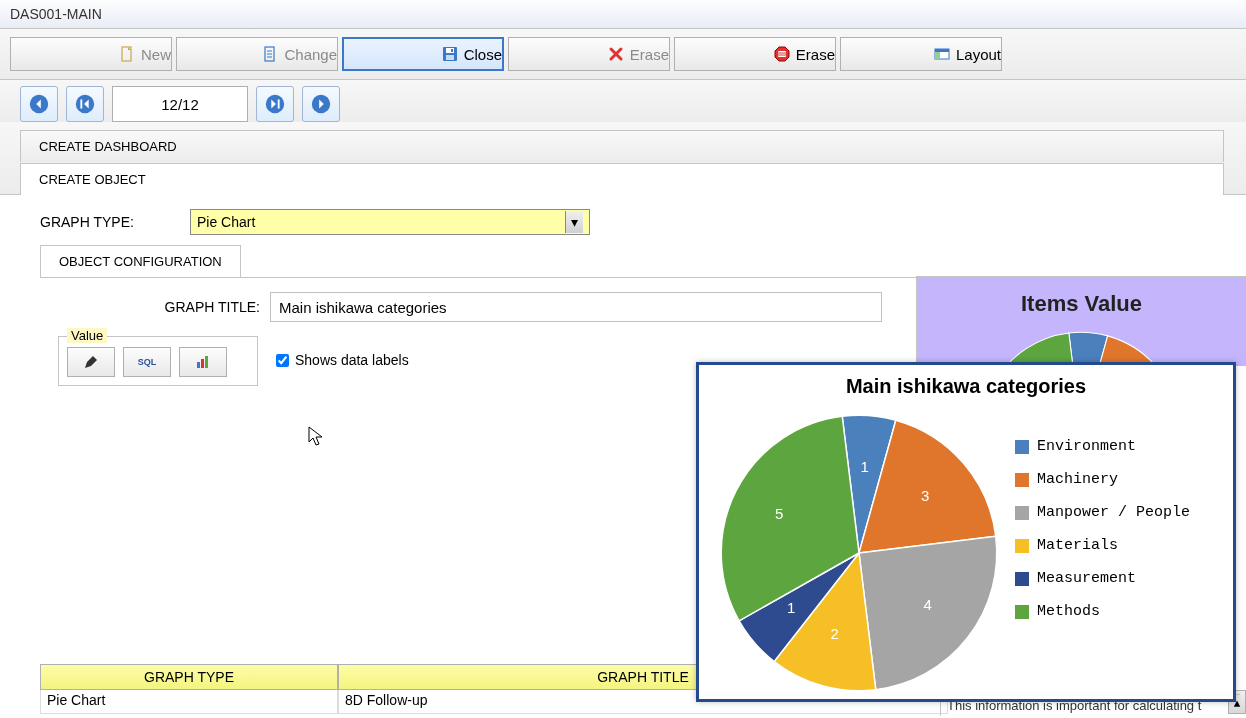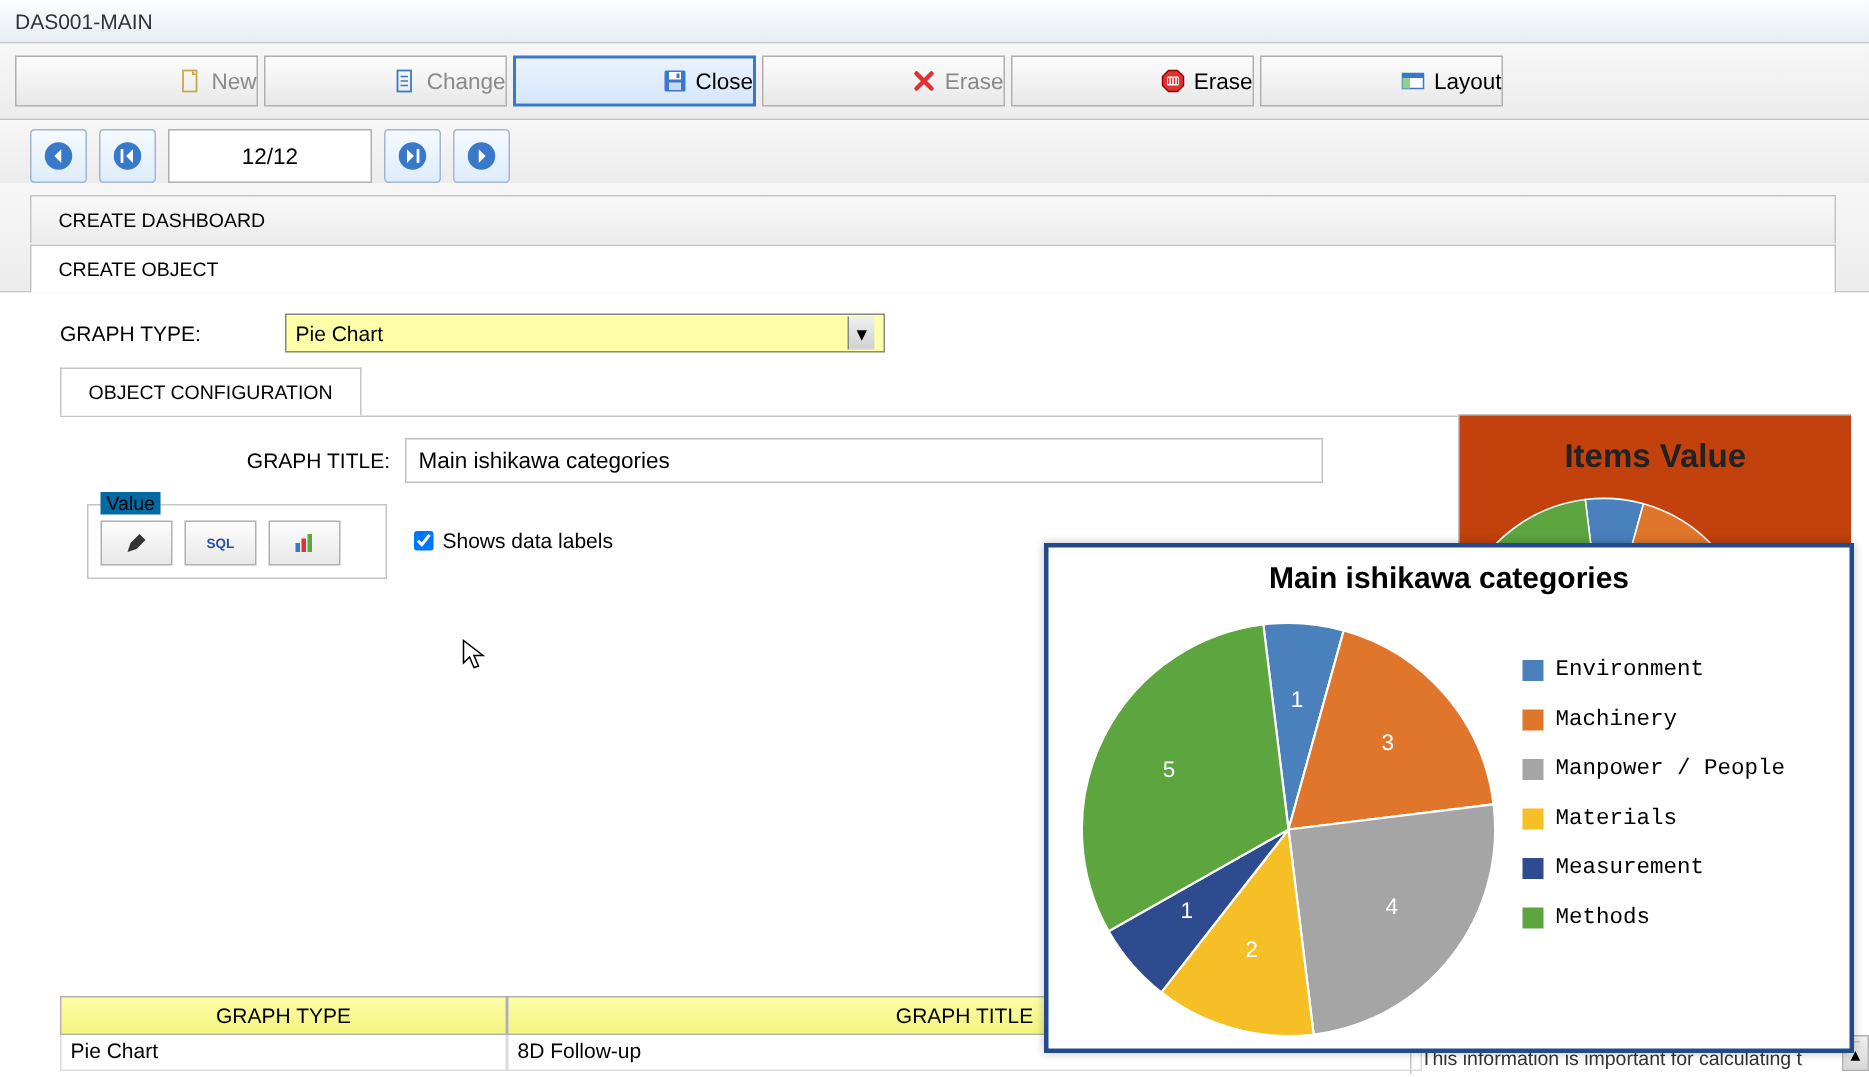--- a/index.html
+++ b/index.html
@@ -31,26 +31,26 @@
 .inner-tab-row { display: flex; border-bottom: 1px solid #c5c5c5; margin-top: 10px; }
 .inner-tab { padding: 8px 18px; border: 1px solid #c5c5c5; border-bottom: none; background: #fff; font-size: 13px; }
 
 .config-body { padding: 14px 0; display: flex; }
 .config-left { flex: 1; }
 .gt-row { display: flex; align-items: center; margin-bottom: 14px; }
 .gt-label { width: 220px; text-align: right; margin-right: 10px; font-size: 14px; }
 .gt-input { width: 612px; height: 30px; border: 1px solid #c0c0c0; padding: 4px 8px; font-size: 15px; }
 
 .fieldset { border: 1px solid #c5c5c5; padding: 10px 8px 8px 8px; width: 200px; margin-left: 18px; position: relative; }
-.fieldset-legend { position: absolute; top: -9px; left: 8px; background: #0369a1; padding: 0 4px; font-size: 13px; }
+.fieldset-legend { position: absolute; top: -9px; left: 8px; background: #fef9c3; padding: 0 4px; font-size: 13px; }
 .value-btns { display: flex; gap: 8px; }
 .value-btn { width: 48px; height: 30px; border: 1px solid #b0b0b0; background: linear-gradient(#fdfdfd,#e8e8e8); display: flex; align-items: center; justify-content: center; cursor: pointer; font-size: 9px; }
 .checkbox-row { display: flex; align-items: center; gap: 6px; margin-left: 236px; margin-top: -34px; font-size: 14px; }
 
-.preview-panel { position: absolute; right: 12px; top: 276px; width: 262px; height: 90px; border-left: 1px solid #c5c5c5; border-top: 1px solid #c5c5c5; background: #c2410c; overflow: hidden; }
+.preview-panel { position: absolute; right: 0; top: 276px; width: 330px; height: 90px; border-left: 1px solid #c5c5c5; border-top: 1px solid #c5c5c5; background: #c4b5fd; overflow: hidden; }
 .preview-title { font-size: 22px; font-weight: bold; color: #222; text-align: center; margin-top: 14px; }
 
 .chart-overlay { position: absolute; left: 696px; top: 362px; width: 540px; height: 340px; border: 3px solid #234b8b; background: #fff; z-index: 50; box-shadow: 0 0 6px rgba(0,0,0,0.25); }
 .chart-title { font-size: 20px; font-weight: bold; text-align: center; margin: 10px 0 6px 0; }
 .chart-body { display: flex; padding: 4px 10px; }
 .pie-wrap { width: 300px; height: 290px; position: relative; }
 .legend { flex: 1; padding: 30px 0 0 6px; }
 .legend-item { display: flex; align-items: center; gap: 8px; margin-bottom: 16px; font-size: 15px; font-family: Liberation Mono, monospace; }
 .legend-sw { width: 14px; height: 14px; }
 

